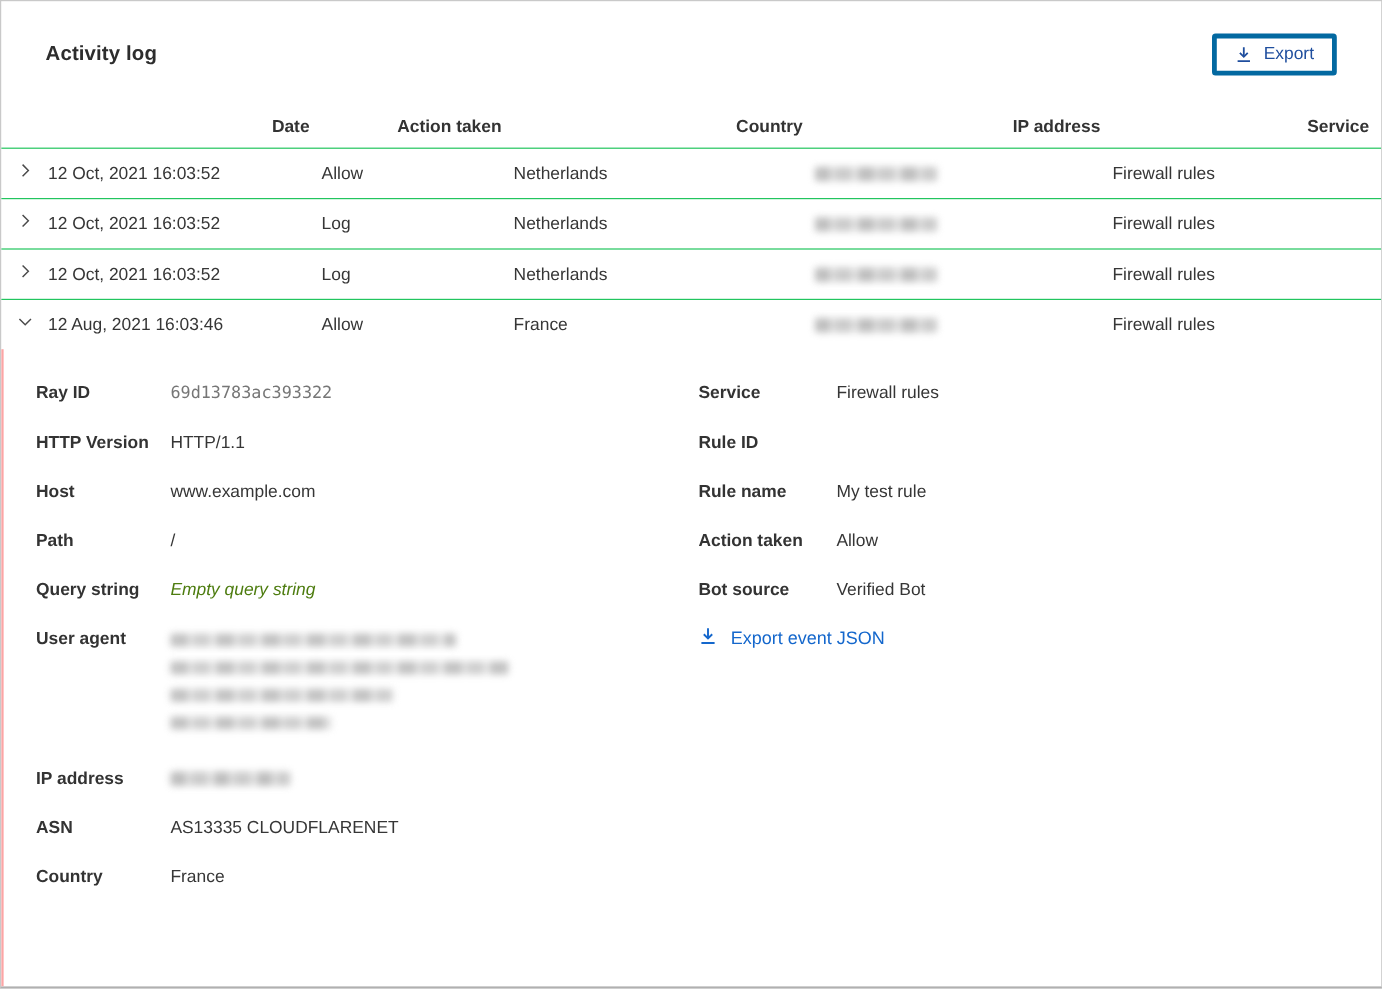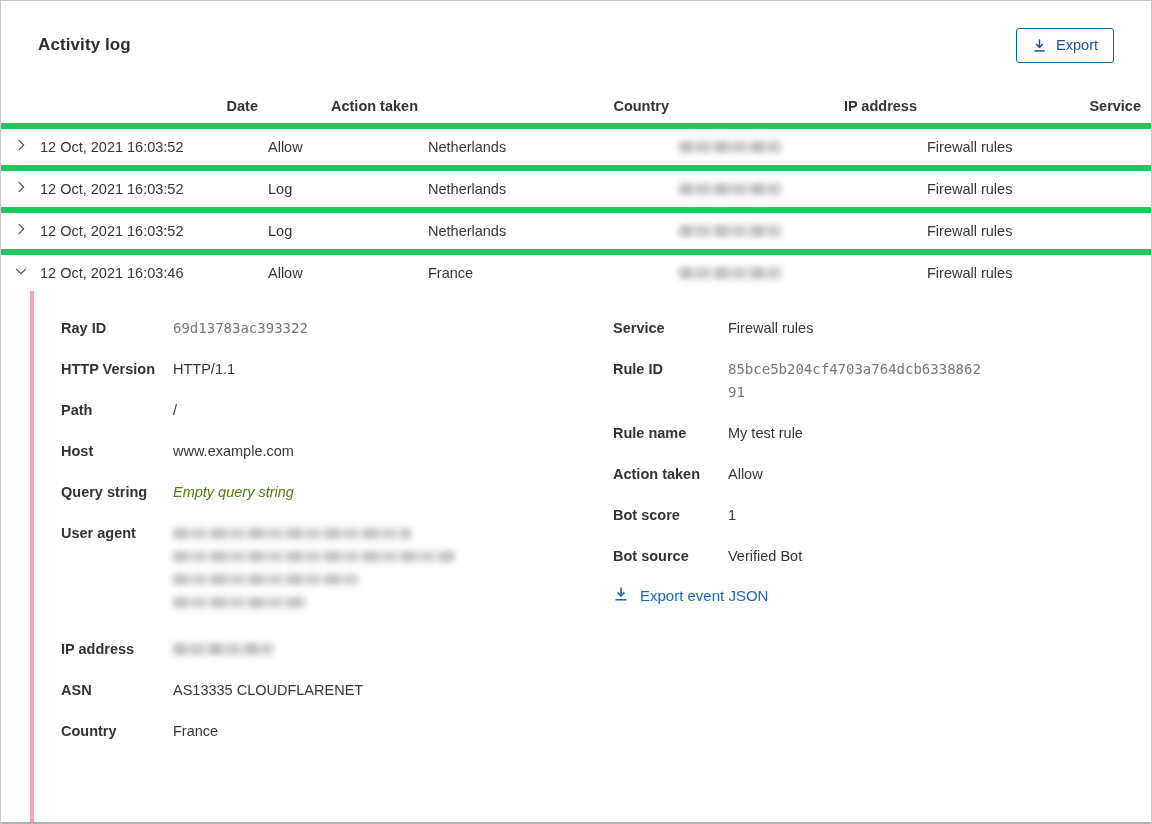--- a/index.html
+++ b/index.html
@@ -10,52 +10,52 @@
     border:1px solid #c9c9c9; border-bottom:2px solid #b0b0b0;
     background:#fff; display:flex; flex-direction:column; overflow:hidden;
   }
   
   .topbar { height:88px; display:flex; align-items:center; justify-content:space-between;
             padding:0 37px; flex-shrink:0; }
   .page-title { font-size:17px; font-weight:700; color:#2d2d2d; letter-spacing:.1px; }
   .btn-group { display:flex; gap:10px; }
   .btn {
     display:flex; align-items:center; gap:9px; height:35px; padding:0 15px;
-    background:#fff; border:1px solid #0369a1; border-radius:3px;
+    background:#fff; border:4px solid #0369a1; border-radius:3px;
     color:#1f4e9e; font-size:14.5px; font-family:inherit; cursor:pointer;
   }
   .btn svg { display:block; }
   
   .tbl { flex-shrink:0; }
   .tbl-row {
     display:grid; grid-template-columns:39px 228px 160px 251px 248px 1fr;
-    align-items:center; height:42px; border-top:6px solid #22c55e;
+    align-items:center; height:42px; border-top:1px solid #22c55e;
   }
   .tbl-head { height:34px; border-top:none; }
   .tbl-head .cell { font-weight:700; color:#333;text-align:right; }
   .cell { font-size:14.5px; color:#363636; padding-right:10px; }
   .chev-cell { display:flex; justify-content:center; align-items:center; height:100%; cursor:pointer; }
   .blur-bar {
     height:12px; width:102px; border-radius:2px; filter:blur(3px); opacity:.85;
     background:repeating-linear-gradient(90deg,#b4b4b4 0 13px,#dcdcdc 13px 17px,#c3c3c3 17px 31px,#e3e3e3 31px 36px);
   }
   
   .detail-panel {
-    flex:1; border-left:4px solid #fca5a5; padding:26px 0 0 27px;
-    display:flex; align-items:flex-start;margin-left:29px;
+    flex:1; border-left:2px solid #fca5a5; padding:26px 0 0 27px;
+    display:flex; align-items:flex-start;
   }
   .detail-col-left  { width:520px; flex-shrink:0; }
   .detail-col-right { margin-left:32px; flex:1; }
   .detail-item { display:flex; margin-bottom:18px; }
   .detail-label { width:112px; flex-shrink:0; font-weight:700; font-size:14.5px; line-height:23px; color:#333; }
   .detail-col-right .detail-label { width:115px; }
   .detail-value { font-size:14.5px; line-height:23px; color:#363636; }
   .detail-value.mono {
     font-family:"DejaVu Sans Mono", monospace; font-size:14px; color:#767676;
-    word-break:break-all; letter-spacing:0;
+    word-break:break-all; letter-spacing:0;text-align:right;
   }
   .detail-col-right .detail-value.mono { max-width:256px; }
   .detail-value.italic { font-style:italic; color:#4d7c0f; }
   .blur-lines .blur-line {
     height:11px; border-radius:2px; filter:blur(3px); opacity:.8; margin:6px 0 12px;
     background:repeating-linear-gradient(90deg,#b4b4b4 0 15px,#dedede 15px 19px,#c3c3c3 19px 33px,#e5e5e5 33px 38px);
   }
   .detail-blur { margin-top:5px; width:100px; }
   .export-json {
     display:flex; align-items:center; gap:11px; margin-top:6px;
@@ -137,21 +137,21 @@
         </div>
       <div class="cell">Firewall rules</div>
     </div>
 
     <div class="tbl-row">
       <div class="chev-cell">
           <span><svg width="14" height="14" viewBox="0 0 16 16" fill="none" stroke="#4a4a4a" stroke-width="1.4">
               <path d="M2.5 5.5 8 11l5.5-5.5"></path>
             </svg></span>
         </div>
-      <div class="cell">12 Oct, 2021 16:03:46</div>
+      <div class="cell">12 Aug, 2021 16:03:46</div>
       <div class="cell">Allow</div>
       <div class="cell">France</div>
       <div class="cell">
           <div class="blur-bar"></div>
         </div>
       <div class="cell">Firewall rules</div>
     </div>
   </div>
 
   <div class="detail-panel">
@@ -159,26 +159,26 @@
     <div class="detail-col-left">
       <div class="detail-item">
         <div class="detail-label">Ray ID</div>
         <div class="detail-value mono">69d13783ac393322</div>
       </div>
       <div class="detail-item">
         <div class="detail-label">HTTP Version</div>
         <div class="detail-value">HTTP/1.1</div>
       </div>
       <div class="detail-item">
+        <div class="detail-label">Host</div>
+        <div class="detail-value">www.example.com</div>
+      </div>
+      <div class="detail-item">
         <div class="detail-label">Path</div>
         <div class="detail-value">/</div>
-      </div>
-      <div class="detail-item">
-        <div class="detail-label">Host</div>
-        <div class="detail-value">www.example.com</div>
       </div>
       <div class="detail-item">
         <div class="detail-label">Query string</div>
         <div class="detail-value italic">Empty query string</div>
       </div>
       <div class="detail-item">
         <div class="detail-label">User agent</div>
         <div class="detail-value blur-lines">
           <div class="blur-line" style="width:238px"></div>
           <div class="blur-line" style="width:282px"></div>
@@ -202,33 +202,28 @@
       </div>
     </div>
 
     <div class="detail-col-right">
       <div class="detail-item">
         <div class="detail-label">Service</div>
         <div class="detail-value">Firewall rules</div>
       </div>
       <div class="detail-item">
         <div class="detail-label">Rule ID</div>
-        <div class="detail-value mono">85bce5b204cf4703a764dcb633886291</div>
       </div>
       <div class="detail-item">
         <div class="detail-label">Rule name</div>
         <div class="detail-value">My test rule</div>
       </div>
       <div class="detail-item">
         <div class="detail-label">Action taken</div>
         <div class="detail-value">Allow</div>
-      </div>
-      <div class="detail-item">
-        <div class="detail-label">Bot score</div>
-        <div class="detail-value">1</div>
       </div>
       <div class="detail-item">
         <div class="detail-label">Bot source</div>
         <div class="detail-value">Verified Bot</div>
       </div>
       <a class="export-json">
         <span><svg width="16" height="16" viewBox="0 0 16 16" fill="none" stroke="#1467cc" stroke-width="1.6">
               <path d="M8 1.5v8.5"></path>
               <path d="M4.5 6.5 8 10l3.5-3.5"></path>
               <path d="M2.5 13.8h11"></path>

